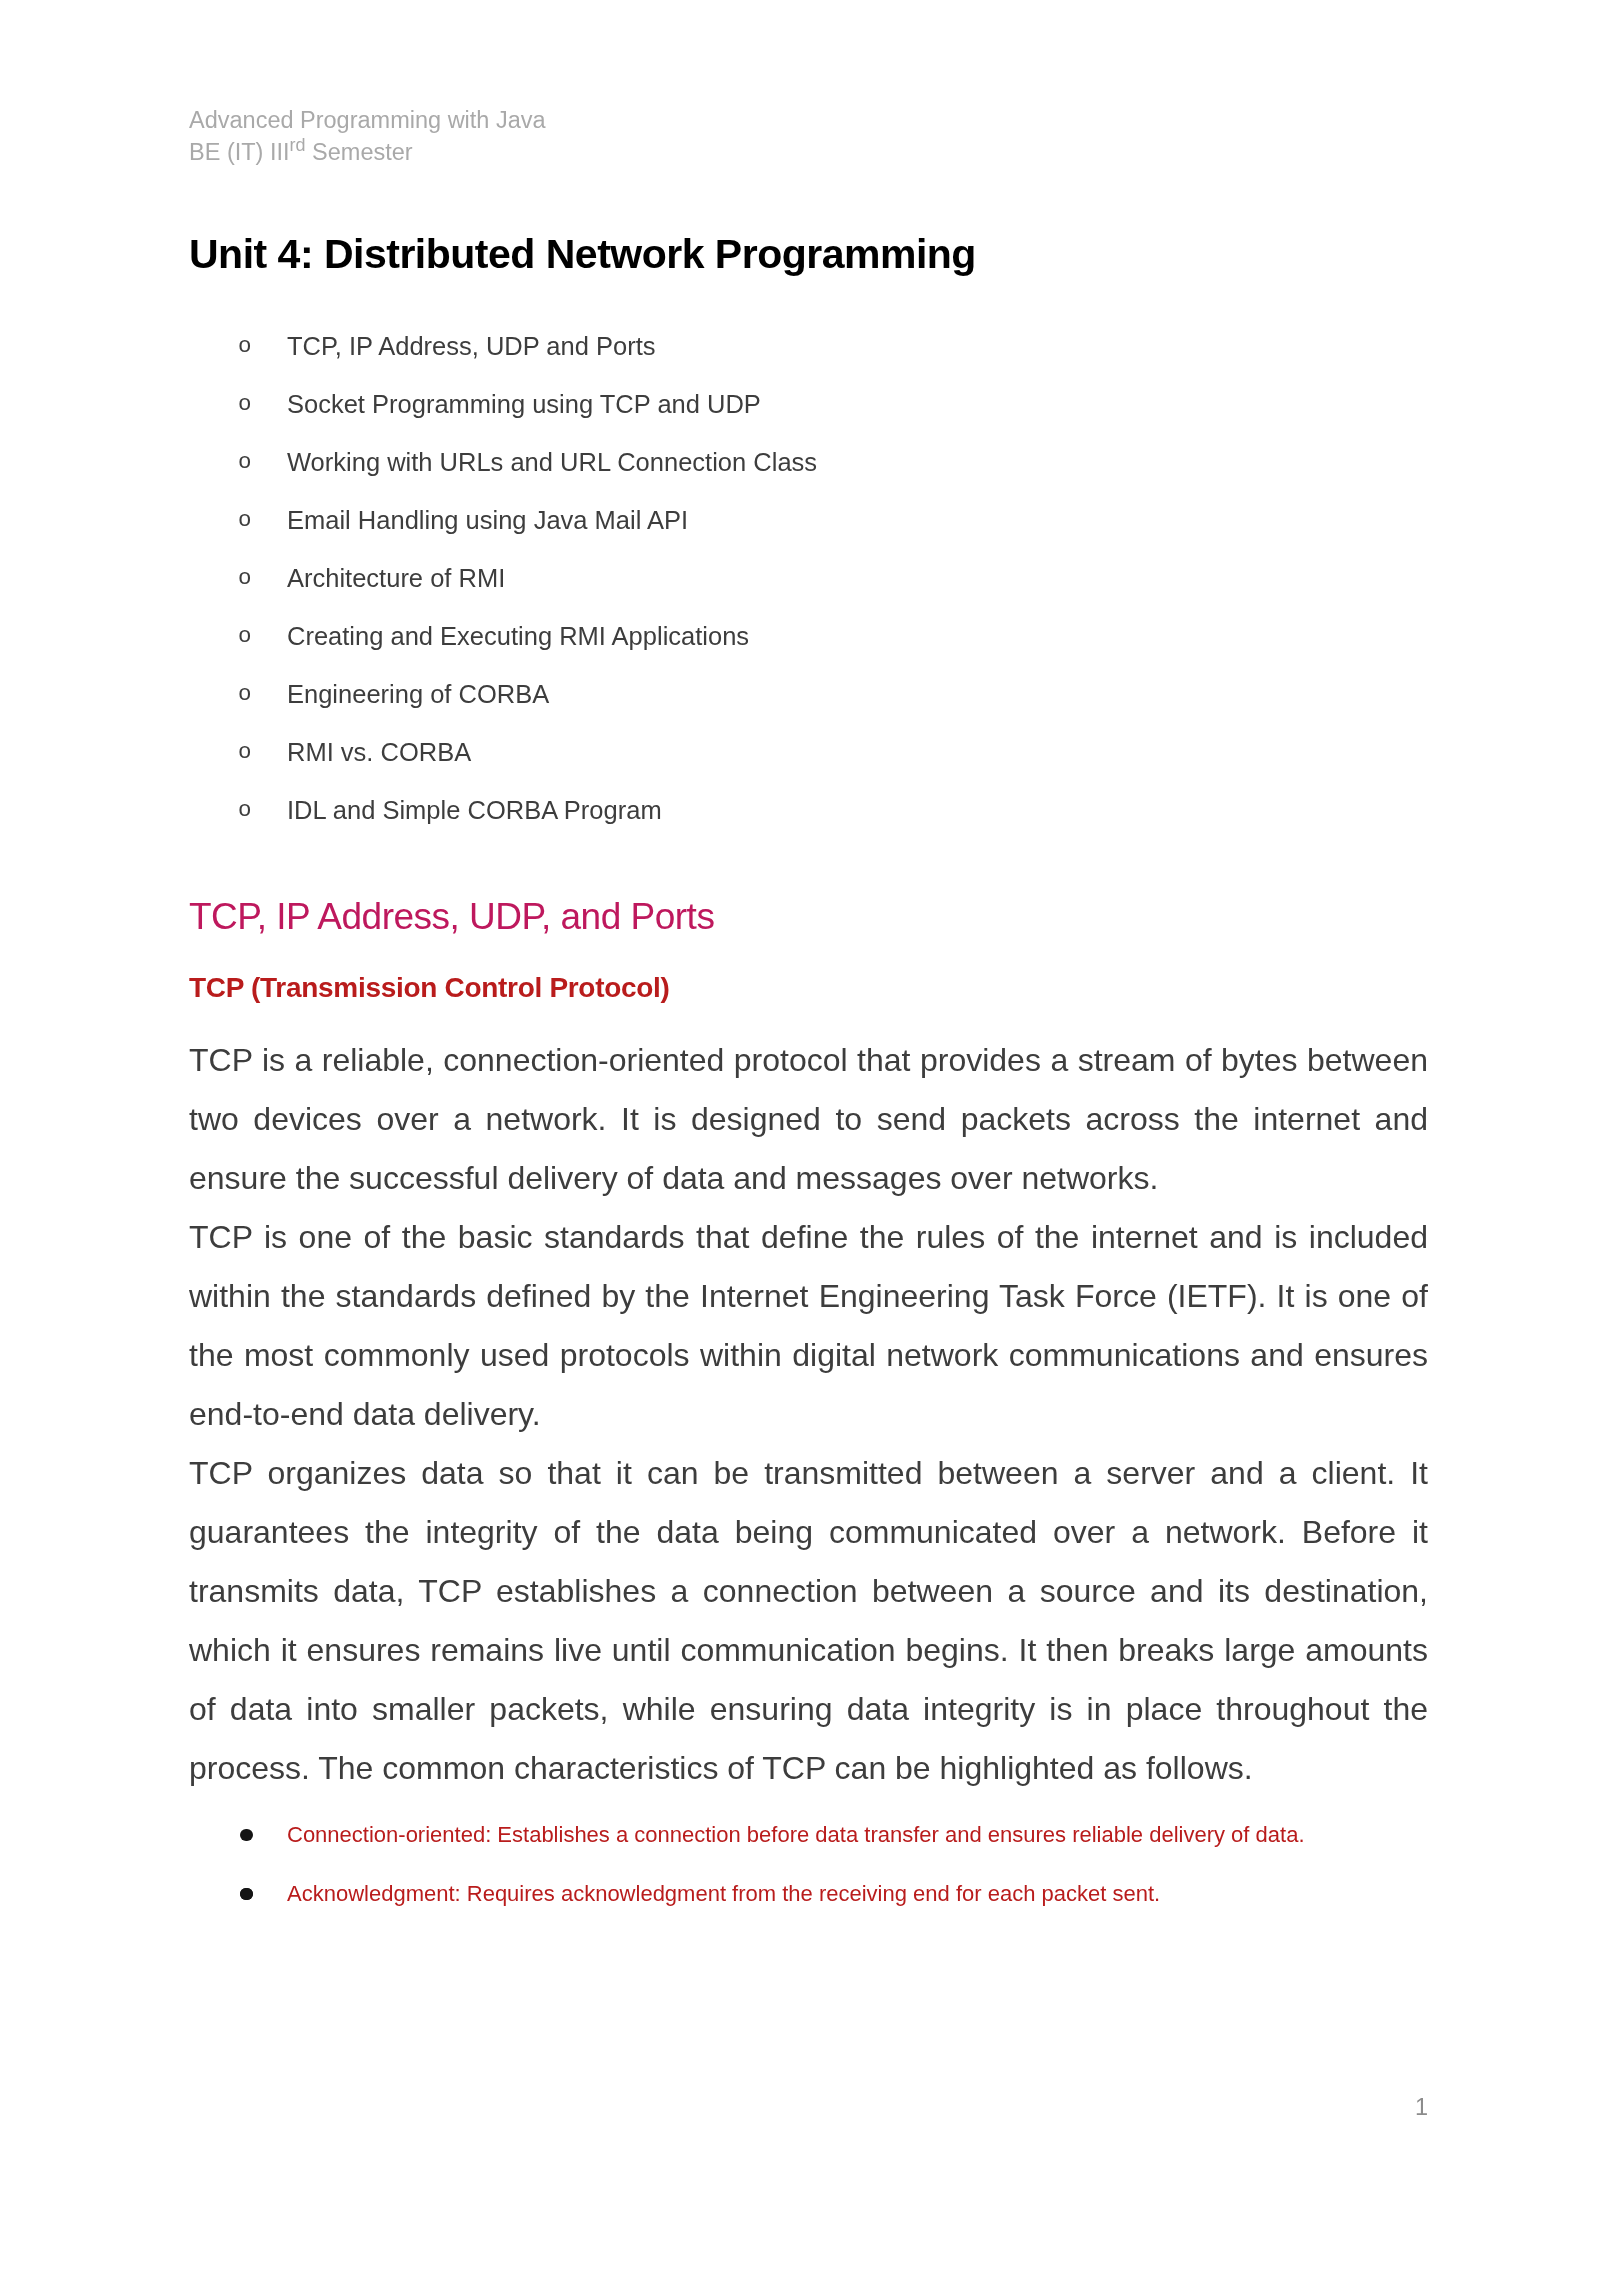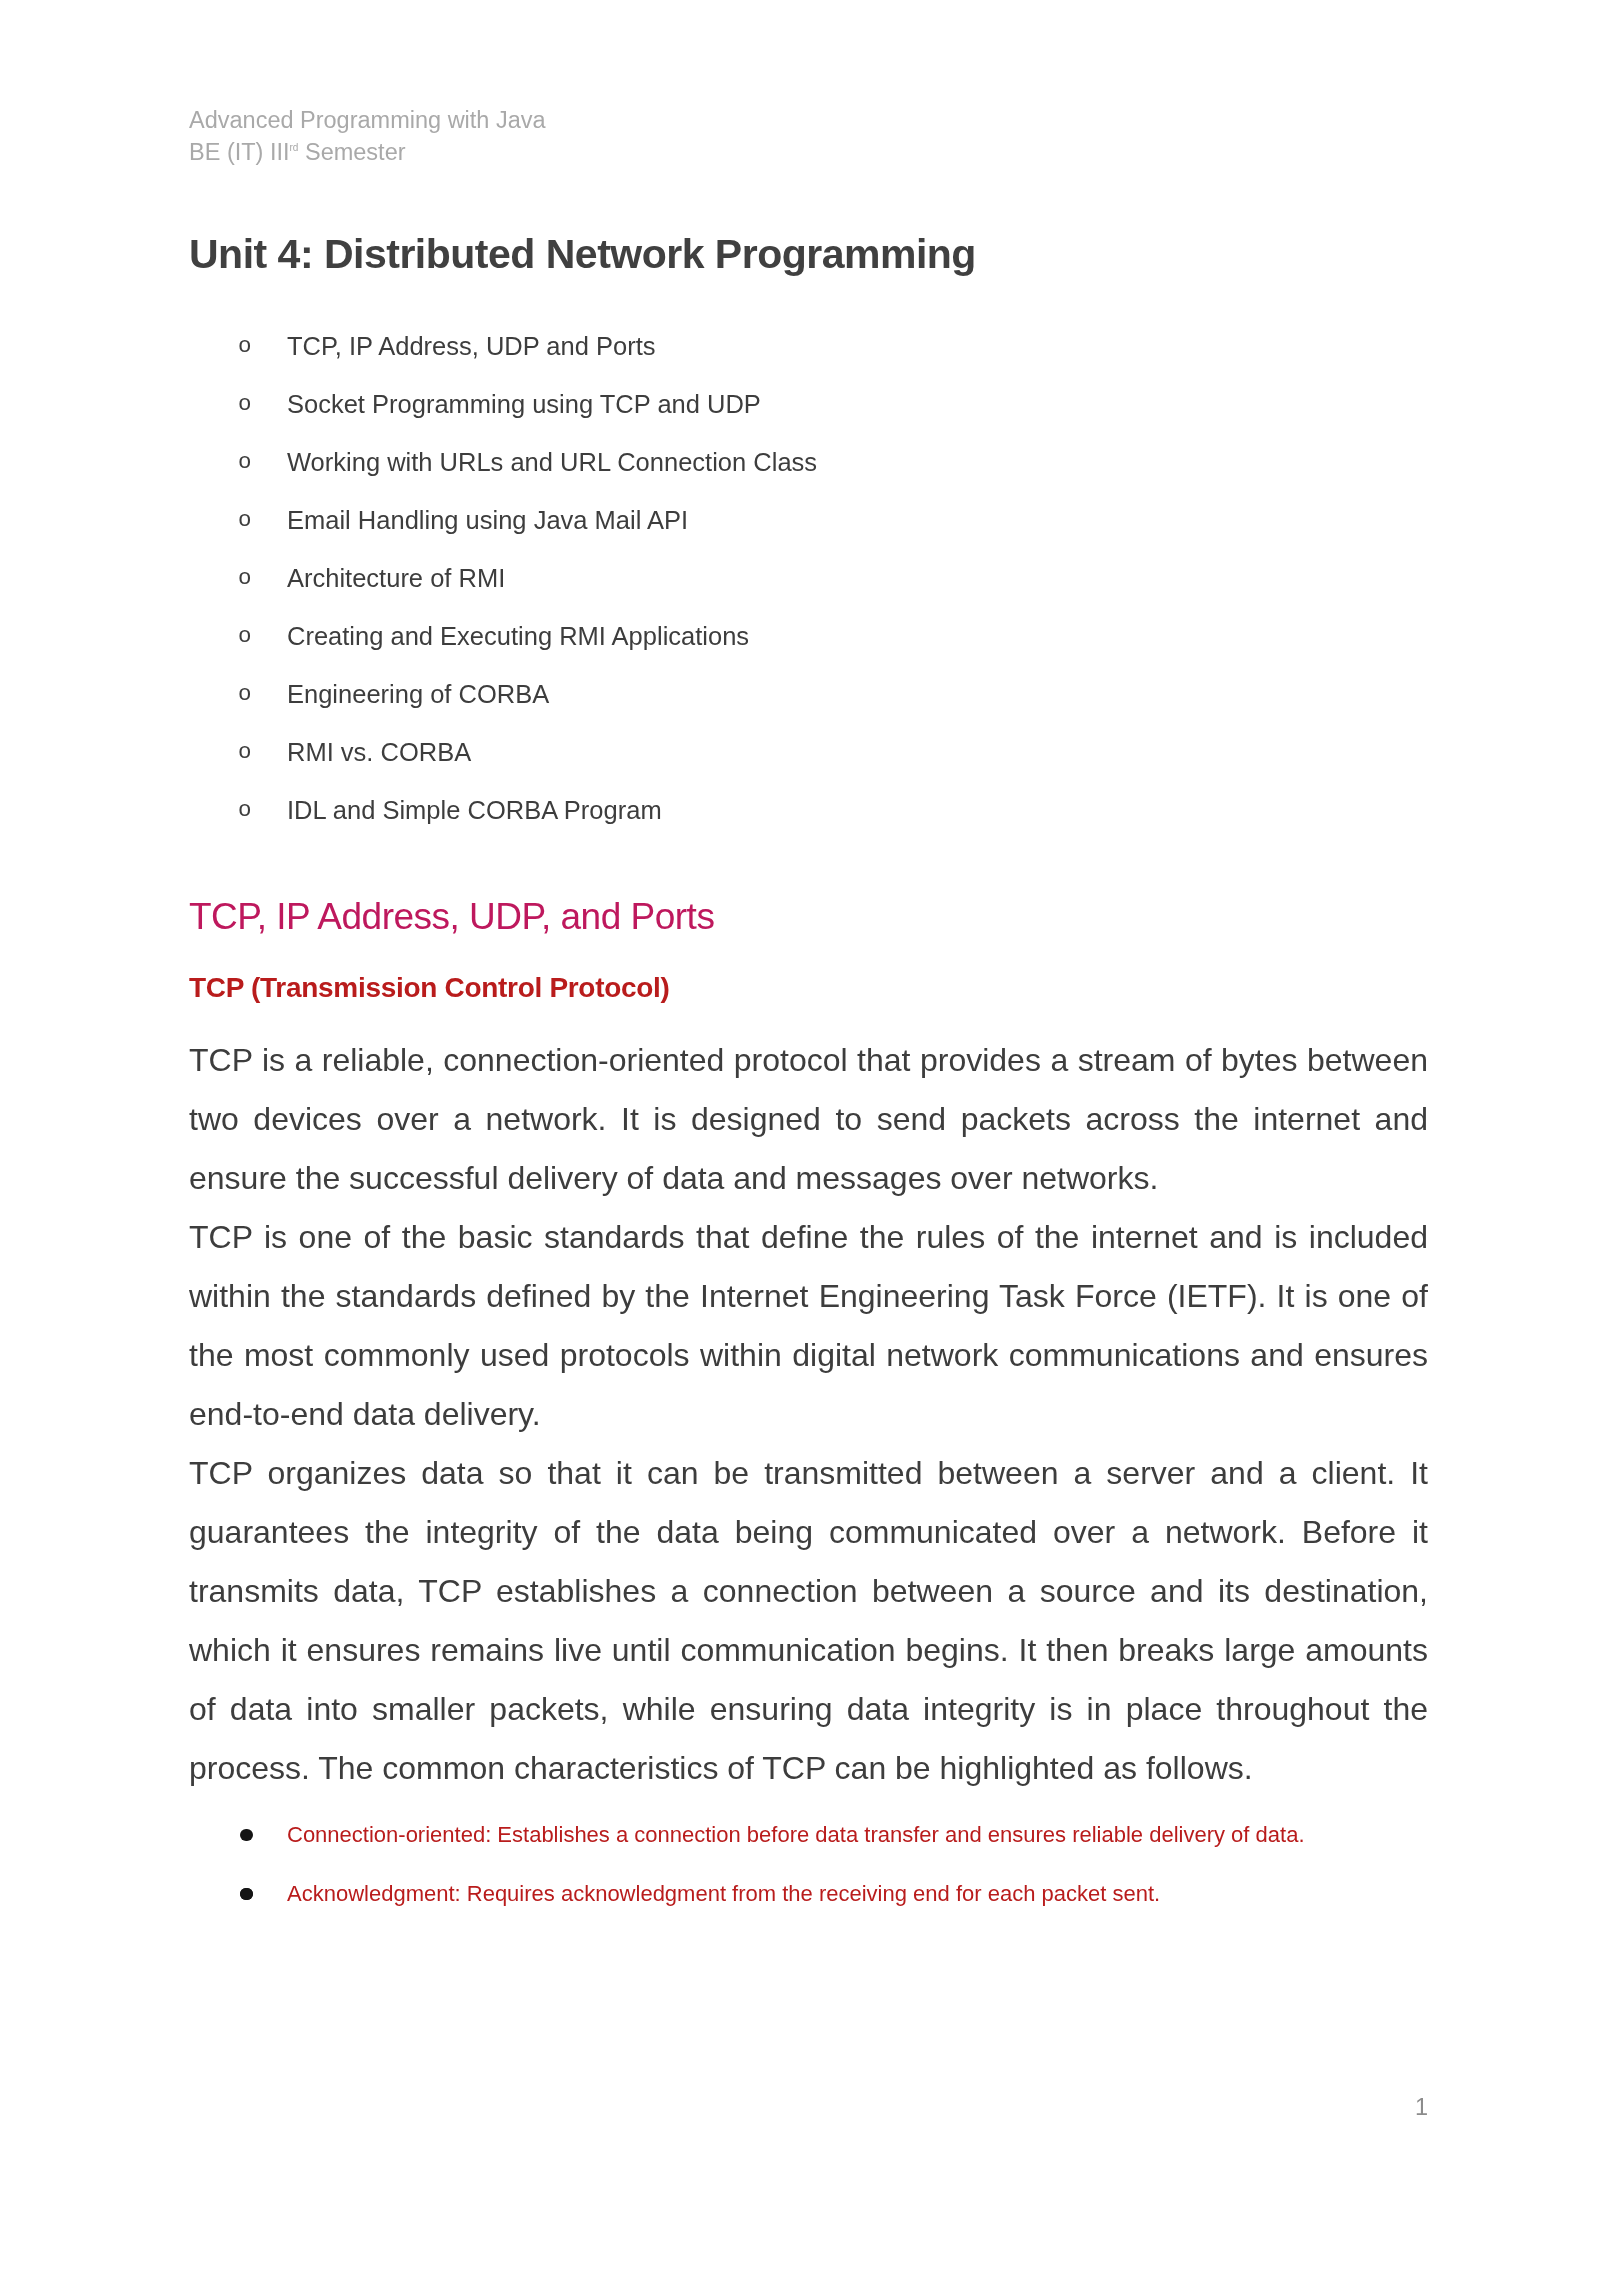--- a/index.html
+++ b/index.html
@@ -19,31 +19,31 @@
     padding: 8px 193px 0 189px;
   }
   
   .doc-header {
     margin-top: 96px;
     font-size: 23.5px;
     line-height: 32px;
     color: #a9a9a9;
   }
   .doc-header sup {
-    font-size: 10px;
+    font-size: 18px;
     line-height: 0;
     vertical-align: super;
   }
   
   .doc-title {
     margin: 63px 0 0 0;
     font-size: 41px;
     font-weight: 700;
     letter-spacing: -0.5px;
-    color: #404040;
+    color: #000000;
     line-height: 47px;
   }
   
   .topic-list {
     list-style: none;
     margin: 39px 0 0 0;
     padding: 0;
   }
   .topic-list li {
     position: relative;

